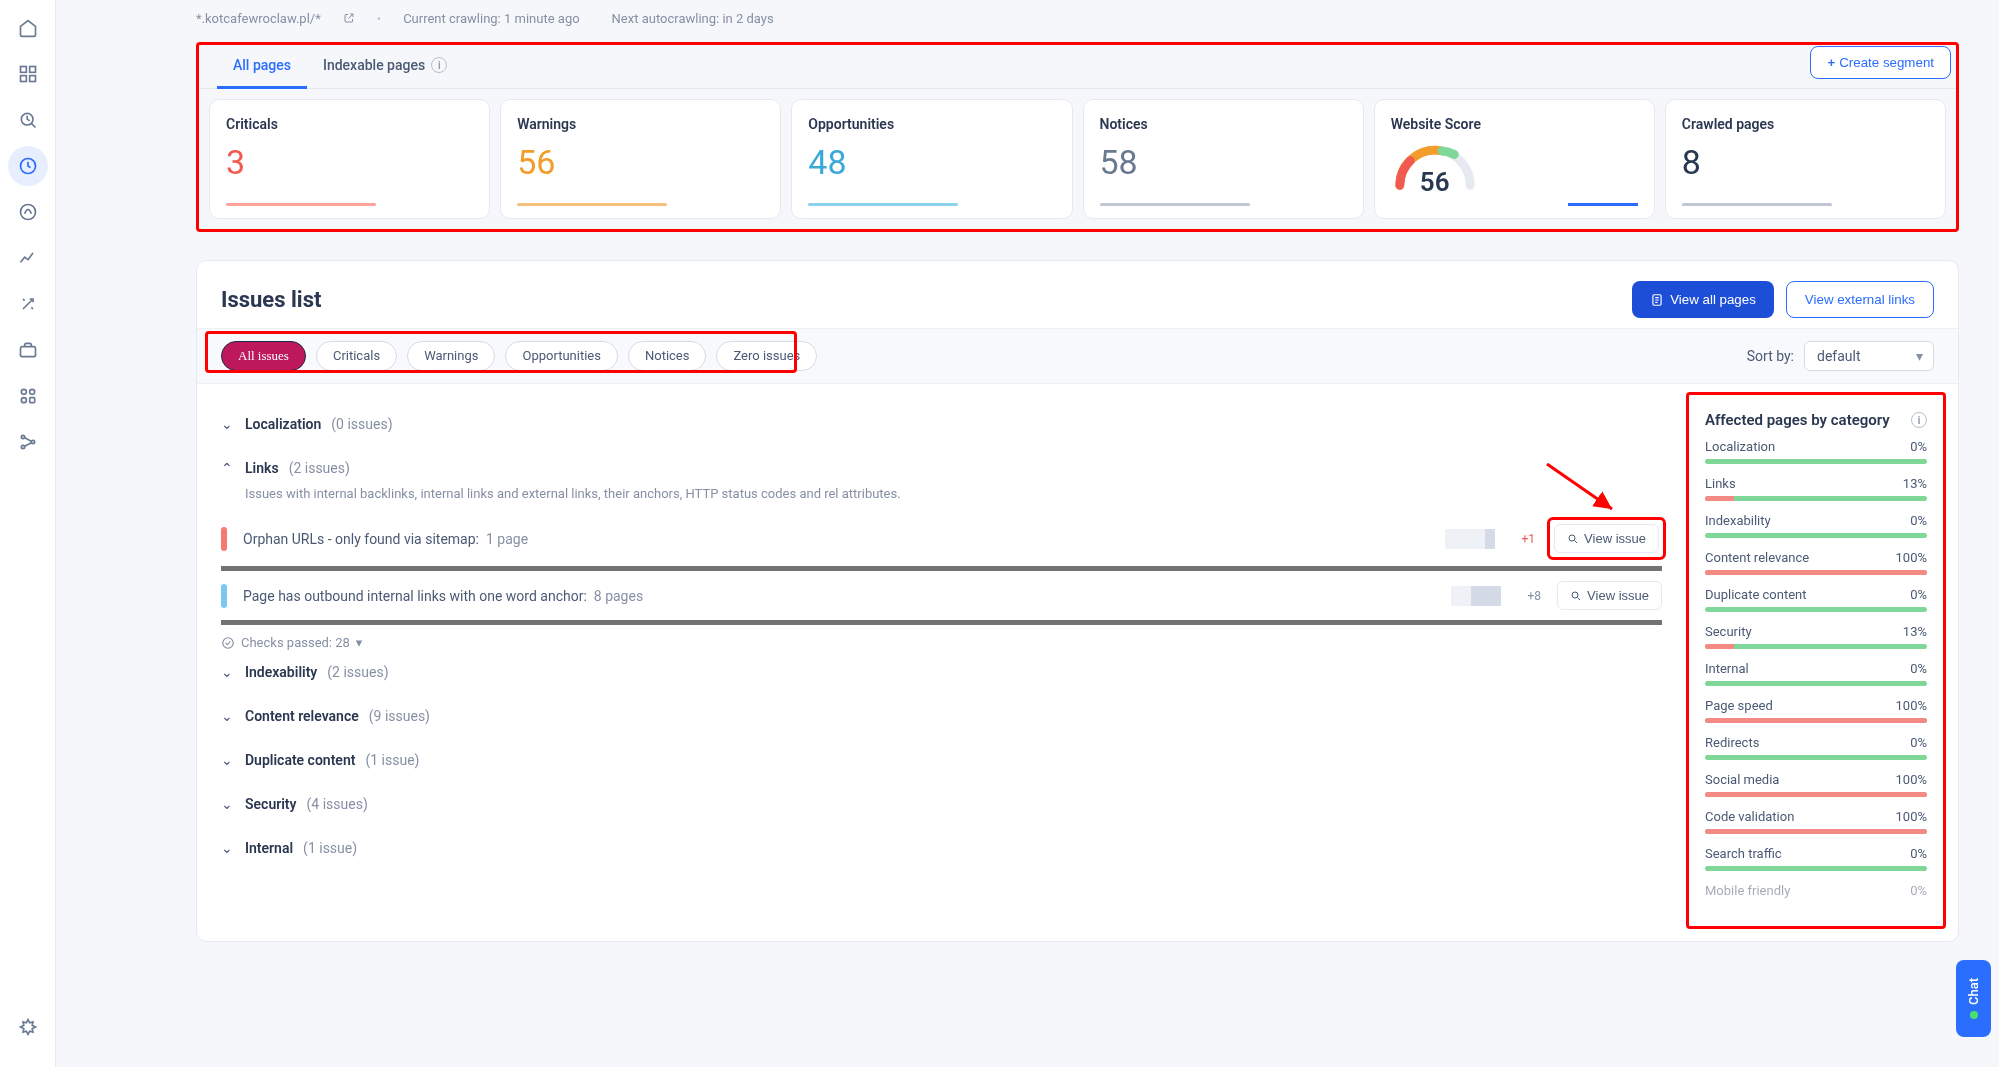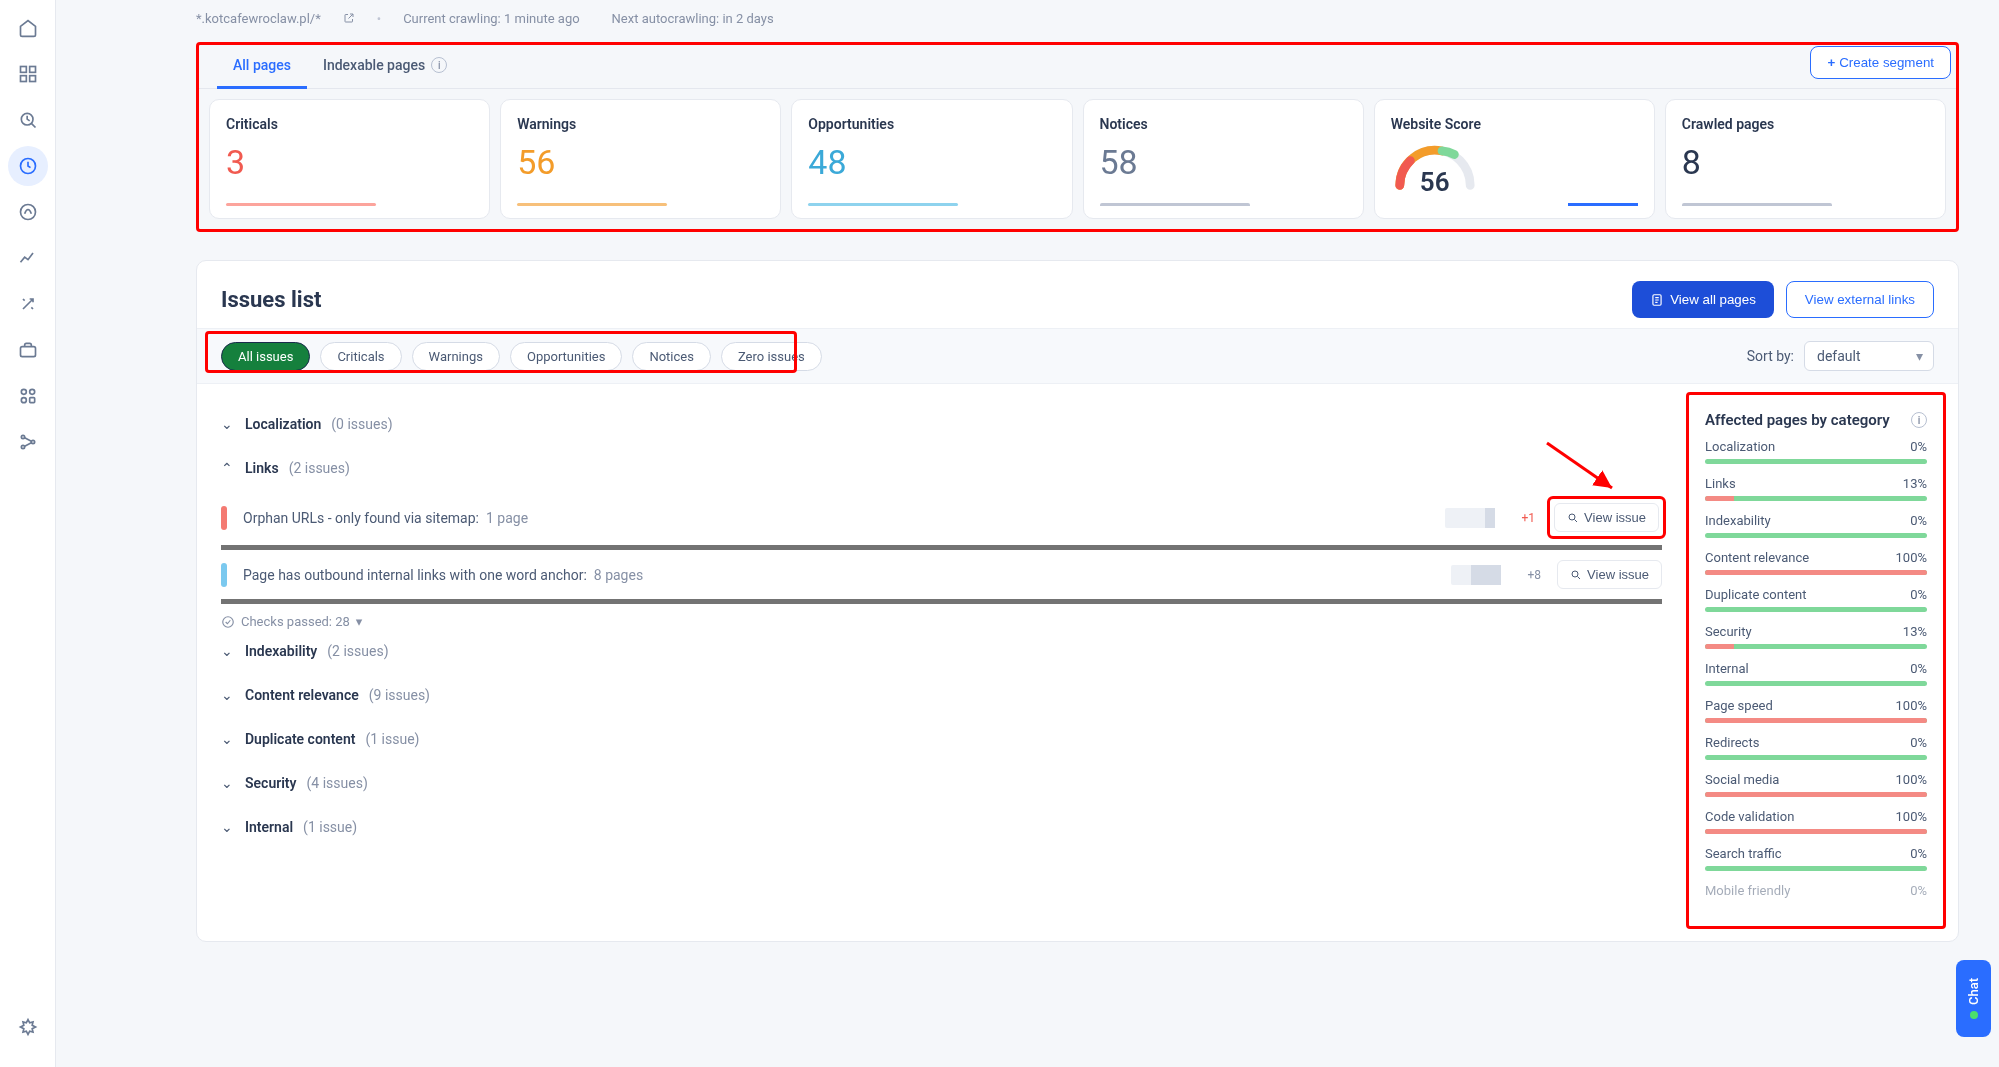--- a/index.html
+++ b/index.html
@@ -51,21 +51,21 @@
 .issues-panel { margin-top: 28px; background: #fff; border: 1px solid #e6e9ef; border-radius: 10px; overflow: hidden; }
 .issues-header { display: flex; align-items: center; justify-content: space-between; padding: 20px 24px 10px; }
 .issues-title { font-size: 22px; font-weight: 700; color: #2a3750; }
 .hdr-buttons { display: flex; gap: 12px; }
 .btn-primary { background: #1d4ed8; color: #fff; border: none; padding: 10px 18px; border-radius: 8px; font-weight: 500; cursor: pointer; display: flex; align-items: center; gap: 6px; }
 .btn-outline { border: 1px solid #2a6dff; color: #2a6dff; background: #fff; padding: 10px 18px; border-radius: 8px; font-weight: 500; cursor: pointer; }
 
 .filter-row { display: flex; align-items: center; justify-content: space-between; padding: 12px 24px; background: #f7f9fc; border-top: 1px solid #edf0f5; border-bottom: 1px solid #edf0f5; position: relative; }
 .filter-pills { display: flex; gap: 10px; }
 .pill { border: 1px solid #d5dbe6; background: #fff; color: #4b5a74; padding: 6px 16px; border-radius: 18px; font-size: 13px; cursor: pointer; }
-.pill.active { background: #15803d; color: #fff; border-color: #1a2b4c; }
+.pill.active { background: #be185d; color: #fff; border-color: #1a2b4c; font-family: Liberation Serif, serif; }
 .sort-wrap { display: flex; align-items: center; gap: 10px; color: #4b5a74; }
 .select { border: 1px solid #d5dbe6; background: #fff; padding: 6px 30px 6px 12px; border-radius: 6px; position: relative; min-width: 130px; }
 .select::after { content: '▾'; position: absolute; right: 10px; color: #8690a5; }
 
 .red-filter-box { position: absolute; border: 3px solid #ff0000; border-radius: 4px; left: 8px; top: 2px; width: 592px; height: 42px; pointer-events: none; }
 
 .issues-body { display: flex; }
 .issues-left { flex: 1; padding: 18px 24px; }
 .issues-right { width: 260px; padding: 16px 16px; margin: 8px 12px 12px 0; }
 
@@ -295,20 +295,21 @@
             <span class="chev">⌄</span>
             <span class="cat-name">Localization</span>
             <span class="cat-count">(0 issues)</span>
           </div>
 
           <div class="cat-row">
             <span class="chev">⌃</span>
             <span class="cat-name">Links</span>
             <span class="cat-count">(2 issues)</span>
           </div>
+          <div class="cat-desc">Issues with internal backlinks, internal links and external links, their anchors, HTTP status codes and rel attributes.</div>
 
           <div style="position:relative;">
             <svg class="red-view-arrow" style="right:40px;top:-52px;" viewBox="0 0 80 60">
                 <defs>
                   <marker id="ah2" markerWidth="8" markerHeight="8" refX="6" refY="3" orient="auto">
                     <path d="M0 0 L6 3 L0 6 Z" fill="#ff0000"></path>
                   </marker>
                 </defs>
                 <path d="M5 5 L70 50" stroke="#ff0000" stroke-width="3" fill="none" marker-end="url(#ah2)"></path>
               </svg>

